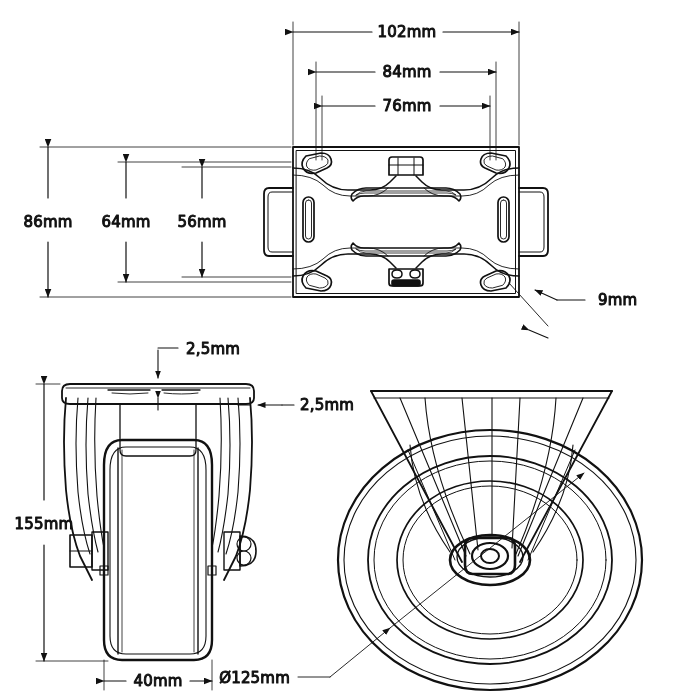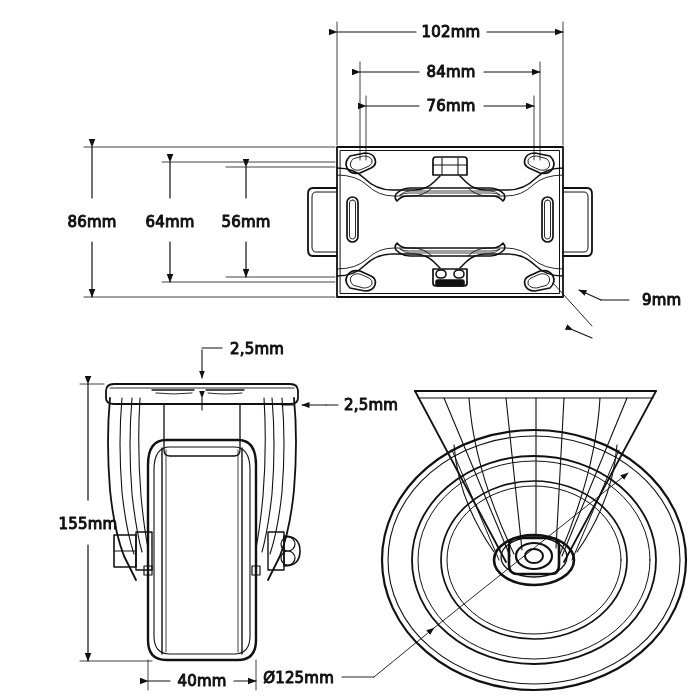--- a/index.html
+++ b/index.html
@@ -6,21 +6,20 @@
   html,body{margin:0;padding:0;background:#ffffff;}
   body{
     width:700px;height:700px;
     font-family:"DejaVu Sans", sans-serif;
     overflow:hidden;
     position:relative;
   }
   #sheet{
     position:absolute;left:0;top:0;width:616px;height:700px;
     background:#ffffff;
-    padding-left:44px;
   }
   svg{display:block;}
   .dimtext{
     font-family:"DejaVu Sans", sans-serif;
     font-size:15px;
     fill:#111111;
     letter-spacing:0.2px;
   }
 </style>
 </head>

